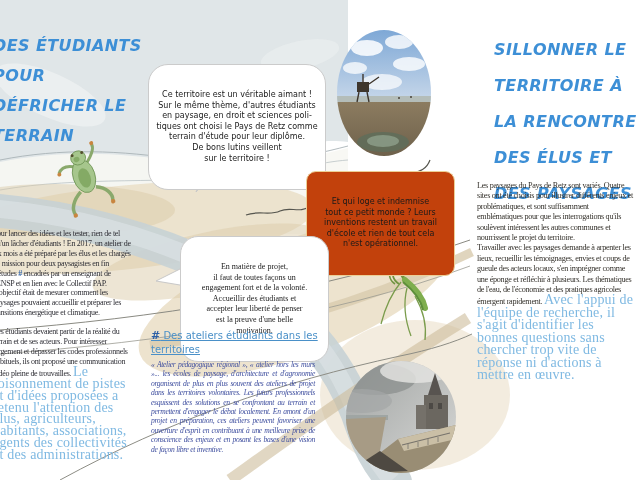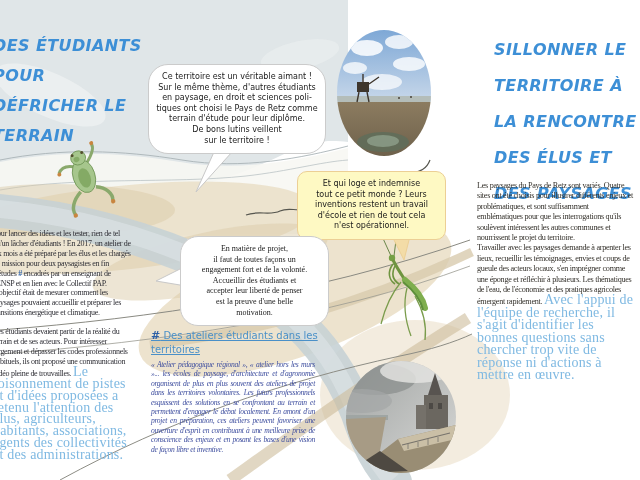--- a/index.html
+++ b/index.html
@@ -23,23 +23,23 @@
   .hash-marker{color:#2c5fa6;font-weight:bold;}
   
   #workshops{position:absolute;left:151px;top:329px;width:168px;z-index:4;}
   #workshops h3{margin:0;font-size:10px;line-height:13.5px;font-weight:normal;color:#4a90c8;text-decoration:underline;}
   #workshops h3 .hash-marker{color:#2c5fa6;font-size:11px;}
   #workshops .wbody{margin-top:4px;font-size:7.6px;line-height:9.4px;font-style:italic;
                     text-align:justify;color:#3f4f9f;letter-spacing:-.3px;}
   
   .bubble{position:absolute;z-index:2;background:#fff;border:1px solid #cbcbcb;
           border-radius:20px;color:#1a1a1a;font-size:8px;line-height:10.6px;
-          text-align:center;white-space:pre-line;padding:7px 3px;}
+          text-align:center;white-space:pre-line;padding:25px 3px;}
   #bubble1{left:148px;top:64px;width:170px;}
-  #bubble2{left:297px;top:171px;width:141px;background:#fef9c3;border-color:#eccf95;border-radius:10px;}
+  #bubble2{left:306px;top:171px;width:141px;background:#c2410c;border-color:#eccf95;border-radius:10px;}
   #bubble3{left:180px;top:236px;width:141px;border-radius:18px;font-family:Liberation Serif, serif;}
   
   .oval{position:absolute;z-index:3;border-radius:50%;overflow:hidden;}
   #photo-top{left:337px;top:30px;width:94px;height:126px;}
   #photo-bottom{left:346px;top:361px;width:110px;height:112px;}
 </style>
 </head>
 <body>
 
 <div class="page">

